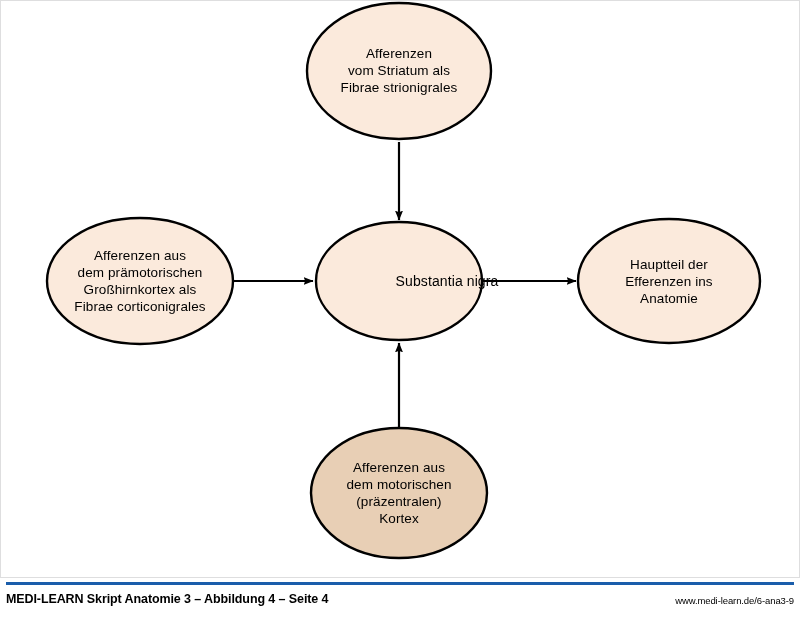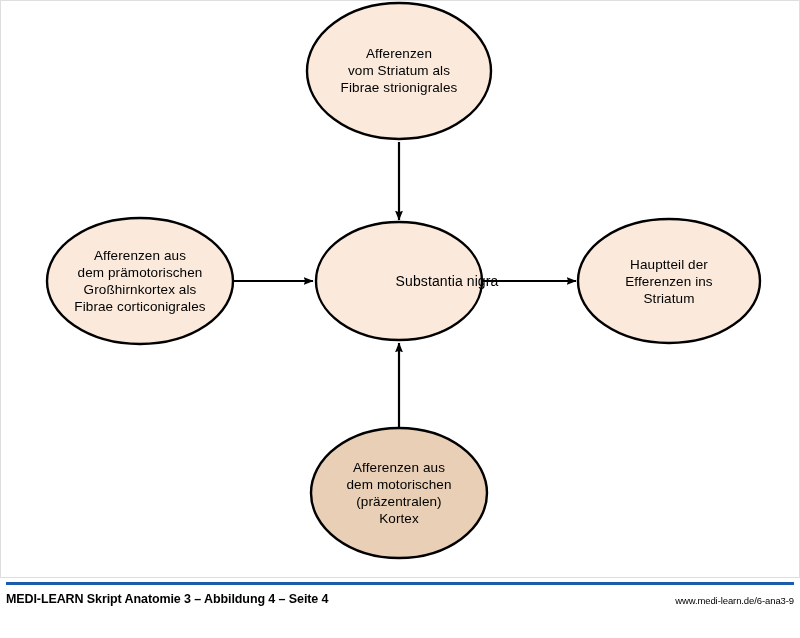--- a/index.html
+++ b/index.html
@@ -145,21 +145,21 @@
 
     <div class="node-label" style="left:44px; top:246px; width:190px;">Afferenzen aus
 dem prämotorischen
 Großhirnkortex als
 Fibrae corticonigrales</div>
 
     <div class="node-label center-label" style="left:315px; top:272px; width:166px;">Substantia nigra</div>
 
     <div class="node-label" style="left:577px; top:255px; width:182px;">Hauptteil der
 Efferenzen ins
-Striatum</div>
+Anatomie</div>
 
     <div class="node-label" style="left:310px; top:458px; width:176px;">Afferenzen aus
 dem motorischen
 (präzentralen)
 Kortex</div>
 
   </div>
 
   <div id="footer">
     <div id="footer-rule"></div>

